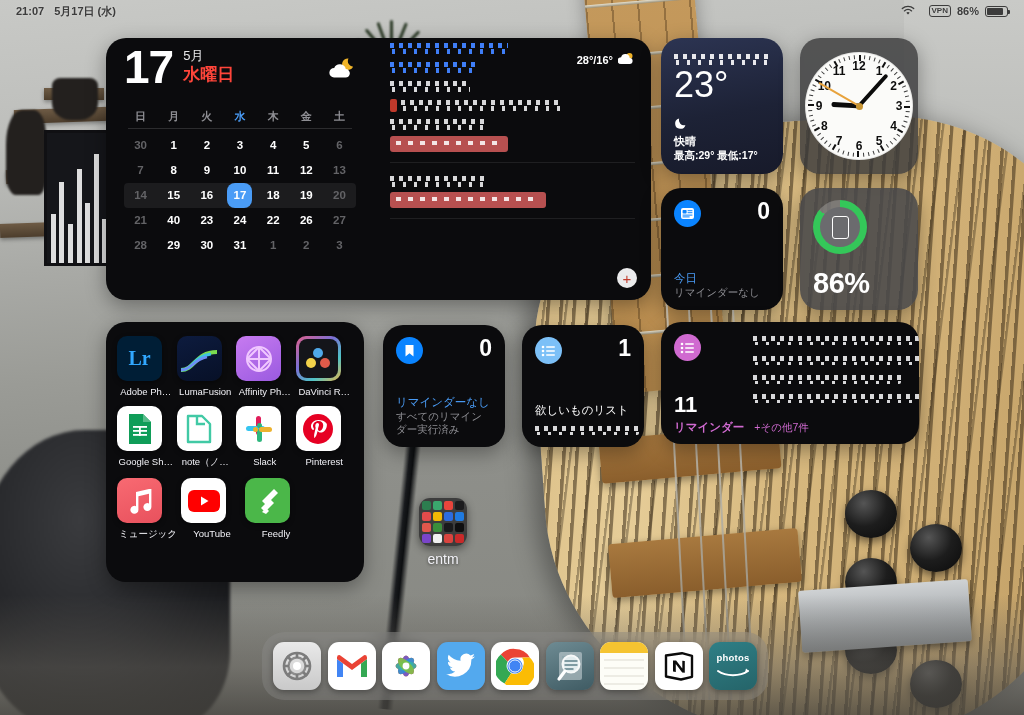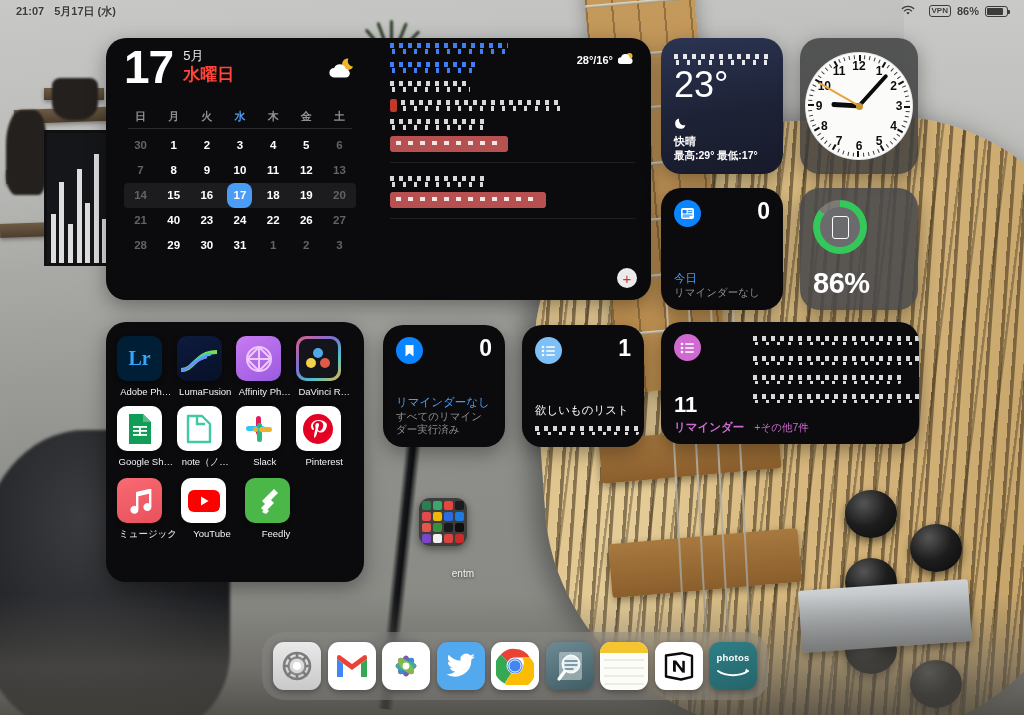--- a/index.html
+++ b/index.html
@@ -331,21 +331,21 @@
   
   #folder-entm { position:absolute; left: 412px; top: 498px; width: 62px; text-align:center; }
   .folder-icon {
     width: 48px; height:48px; border-radius: 11px; margin: 0 auto;
     background: rgba(30,30,32,.72);
     display:grid; grid-template-columns: repeat(4,1fr); gap:1.5px;
     padding: 3px; box-sizing:border-box;
     box-shadow: 0 3px 8px rgba(0,0,0,.45);
   }
   .folder-icon i { border-radius: 2px; display:block; }
-  .folder-label { margin-top:22px; font-size: 10px; color:#f2f2f7; text-shadow: 0 1px 3px rgba(0,0,0,.6); text-align: right; }
+  .folder-label { margin-top:5px; font-size: 14px; color:#f2f2f7; text-shadow: 0 1px 3px rgba(0,0,0,.6); }
 
   
   #dock {
     position:absolute; left: 262px; top: 632px; width: 506px; height: 68px;
     background: rgba(150,150,150,.30);
     backdrop-filter: blur(12px);
     border-radius: 22px;
     display:flex; align-items:center; justify-content:space-between;
     padding: 0 11px; box-sizing:border-box;
   }

